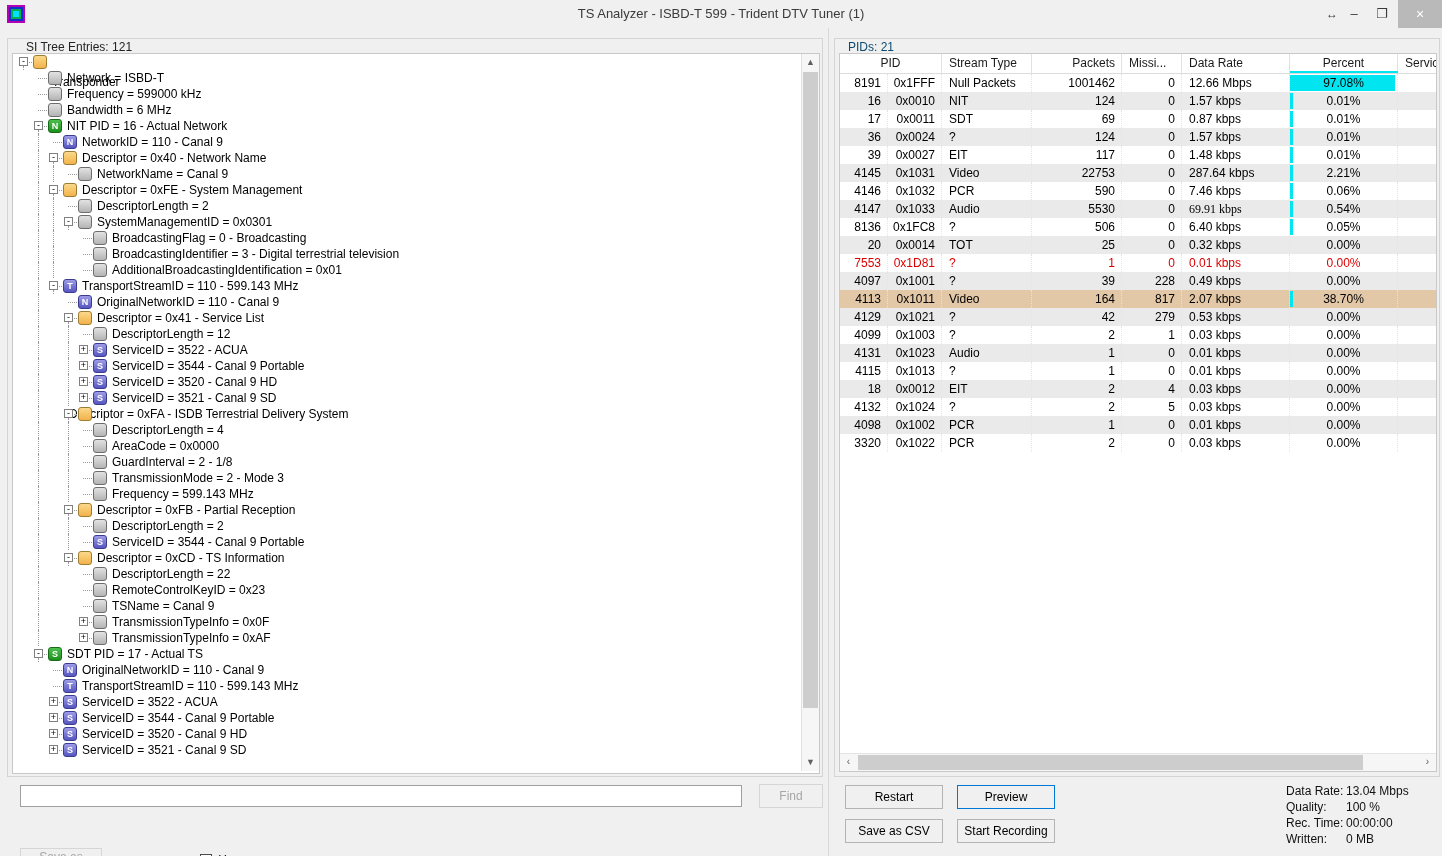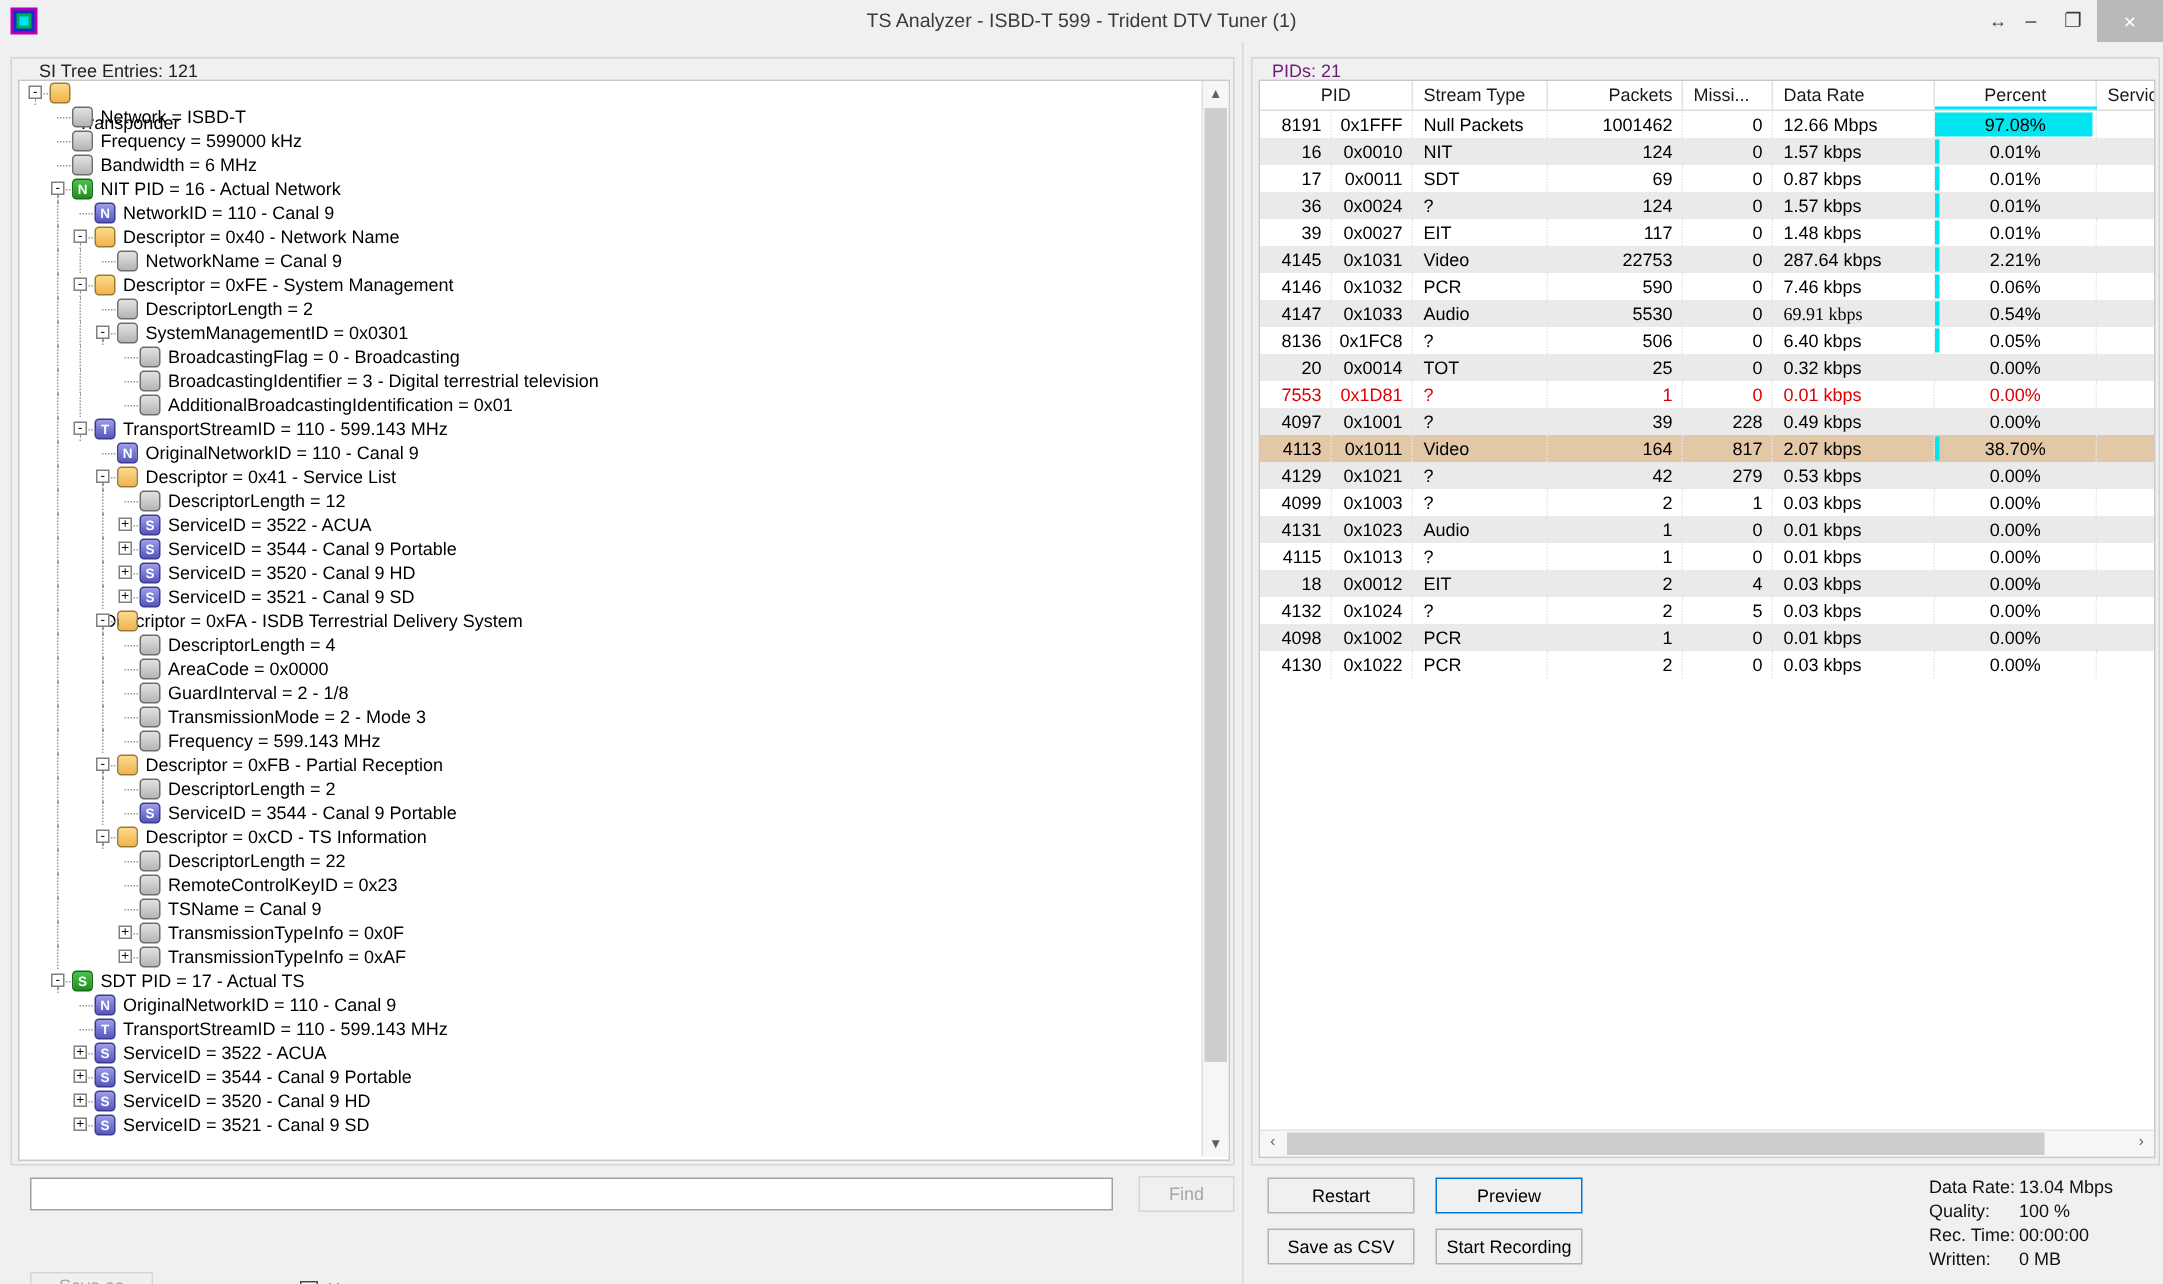--- a/index.html
+++ b/index.html
@@ -161,21 +161,21 @@
   #right-panel{
     position:absolute;left:832px;top:28px;width:610px;height:828px;
     background:#f0f0f0;
   }
   #pids-group{
     position:absolute;left:2px;top:10px;width:604px;height:737px;
     border:1px solid #d4d4d4;background:#f0f0f0;
   }
   #pids-group-label{
     position:absolute;left:9px;top:1px;background:#f0f0f0;padding:0 4px;
-    font-size:12px;color:#701a75;
+    font-size:12px;color:#0c4a6e;
   }
   #pids-listview{
     position:absolute;left:4px;top:14px;width:596px;height:717px;
     background:#ffffff;border:1px solid #c8c8c8;overflow:hidden;
   }
   #pids-header{
     position:relative;height:19px;
     background:#ffffff;border-bottom:1px solid #dcdcdc;
     white-space:nowrap;
   }
@@ -604,21 +604,21 @@
             <div class="pcell num" style="left: 192px; width: 90px;">1</div>
             <div class="pcell num" style="left: 282px; width: 60px;">0</div>
             <div class="pcell lft" style="left: 342px; width: 108px;">0.01 kbps</div>
             <div class="pcell ctr" style="left: 450px; width: 108px;">
               <div class="pbar" style="width: 0px; background: rgb(0, 229, 240);"></div>
               <span class="ptxt">0.00%</span>
             </div>
             <div class="pcell lft" style="left: 558px; width: 100px;"></div>
           </div>
           <div class="prow">
-            <div class="pcell num" style="left: 0px; width: 48px;">4130</div>
+            <div class="pcell num" style="left: 0px; width: 48px;">3320</div>
             <div class="pcell num" style="left: 48px; width: 54px;">0x1022</div>
             <div class="pcell lft" style="left: 102px; width: 90px;">PCR</div>
             <div class="pcell num" style="left: 192px; width: 90px;">2</div>
             <div class="pcell num" style="left: 282px; width: 60px;">0</div>
             <div class="pcell lft" style="left: 342px; width: 108px;">0.03 kbps</div>
             <div class="pcell ctr" style="left: 450px; width: 108px;">
               <div class="pbar" style="width: 0px; background: rgb(0, 229, 240);"></div>
               <span class="ptxt">0.00%</span>
             </div>
             <div class="pcell lft" style="left: 558px; width: 100px;"></div>

